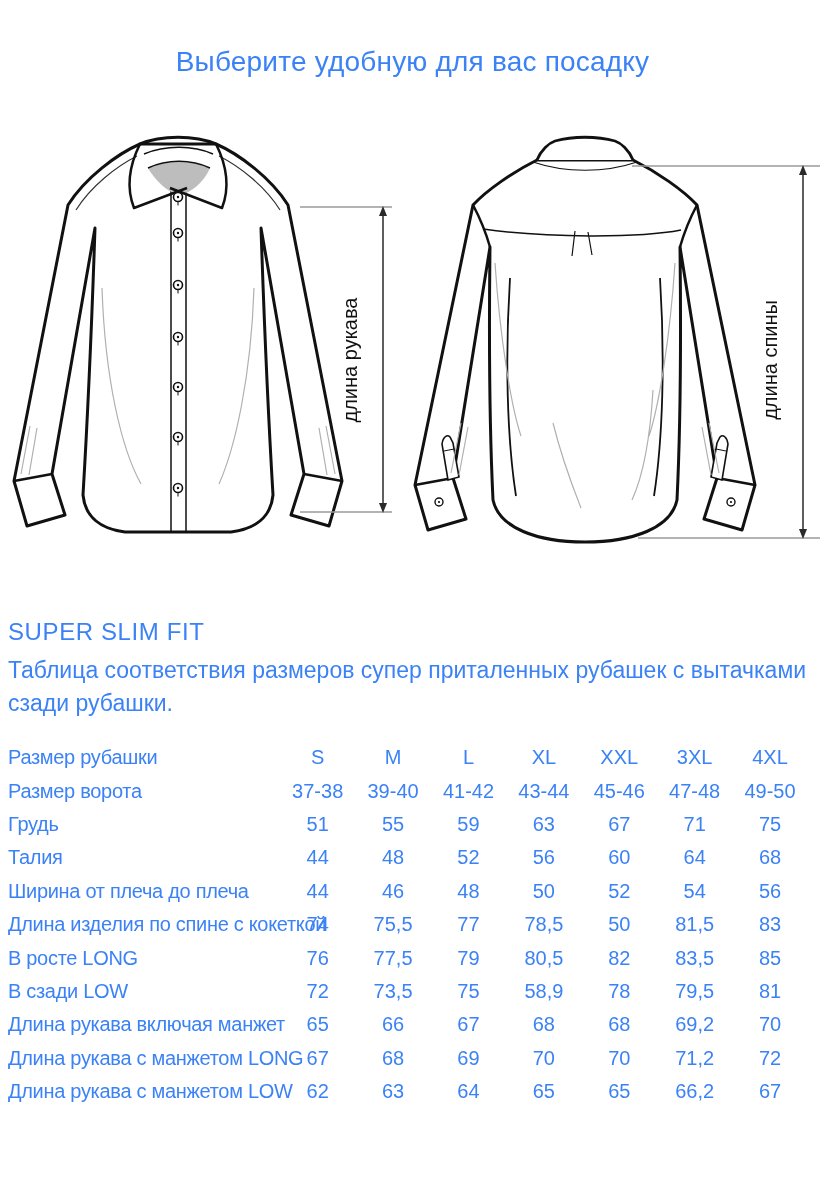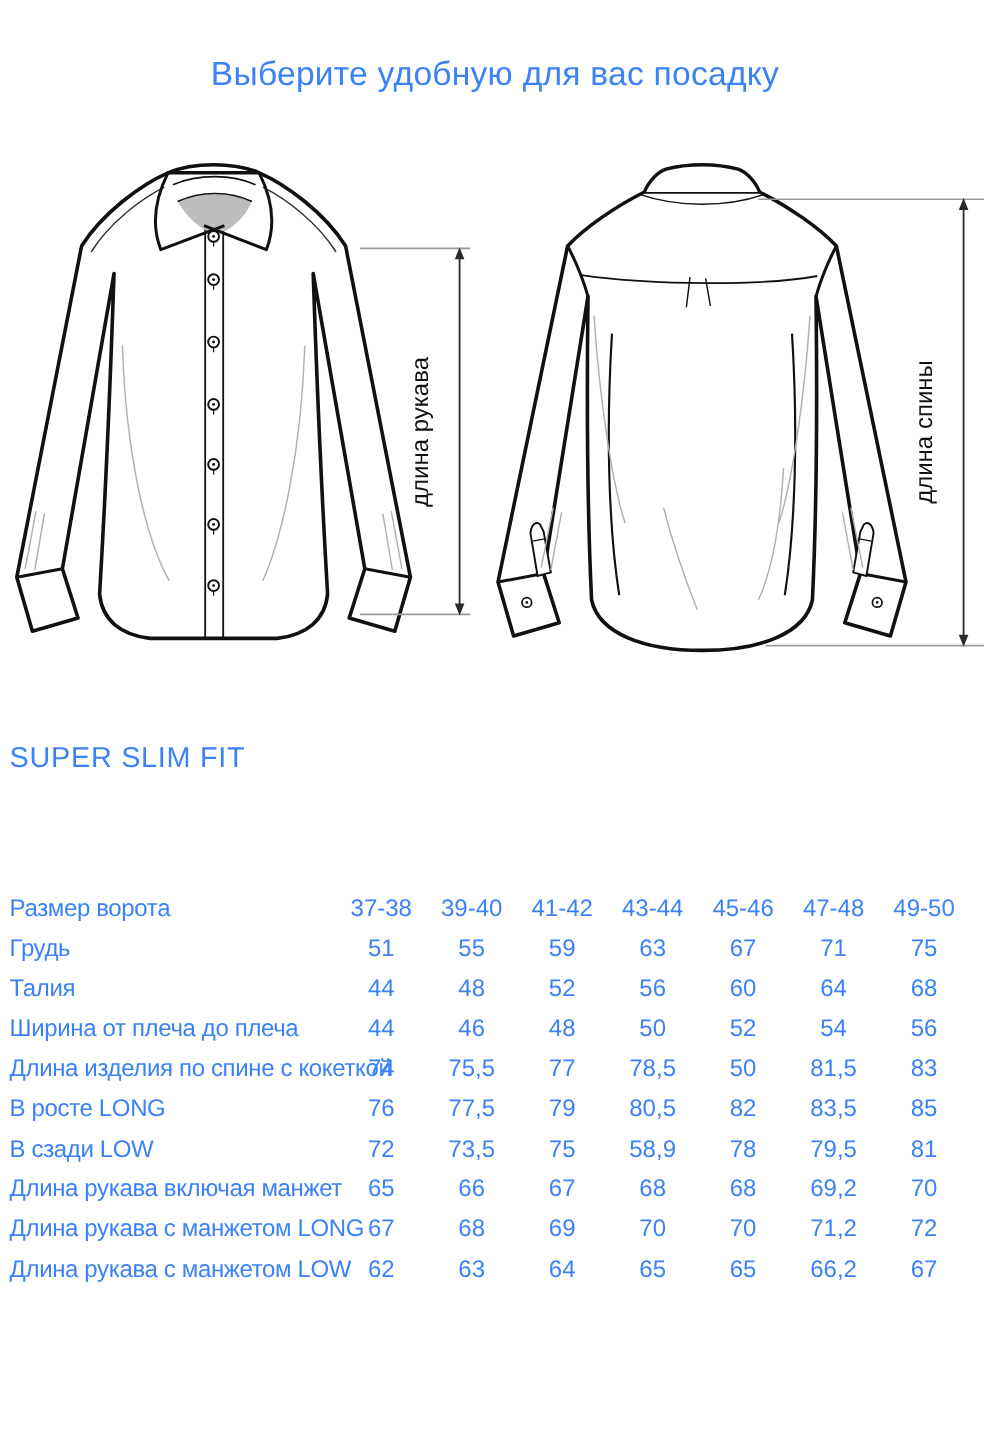--- a/index.html
+++ b/index.html
@@ -134,22 +134,33 @@
   <svg class="svg-abs" style="left:620px;top:158px;" width="205" height="390" viewBox="0 0 205 390">
     <line x1="12" y1="8" x2="200" y2="8" stroke="#9a9a9a" stroke-width="1.3"></line>
     <line x1="18" y1="380" x2="200" y2="380" stroke="#9a9a9a" stroke-width="1.3"></line>
     <line x1="183" y1="14" x2="183" y2="374" stroke="#2a2a2a" stroke-width="1.5"></line>
     <polygon points="183,7 179,17 187,17" fill="#2a2a2a"></polygon>
     <polygon points="183,381 179,371 187,371" fill="#2a2a2a"></polygon>
     <text class="arrow-label" transform="translate(157,202) rotate(-90)" text-anchor="middle">длина спины</text>
   </svg>
 
   <div class="section-heading">SUPER SLIM FIT</div>
+  <div class="section-desc">Таблица соответствия размеров супер приталенных рубашек с вытачками сзади рубашки.</div>
 
   <div class="size-table">
+      <div class="trow">
+        <div class="tlabel">Размер рубашки</div>
+        <div class="tcell">S</div>
+        <div class="tcell">M</div>
+        <div class="tcell">L</div>
+        <div class="tcell">XL</div>
+        <div class="tcell">XXL</div>
+        <div class="tcell">3XL</div>
+        <div class="tcell">4XL</div>
+      </div>
       <div class="trow">
         <div class="tlabel">Размер ворота</div>
         <div class="tcell">37-38</div>
         <div class="tcell">39-40</div>
         <div class="tcell">41-42</div>
         <div class="tcell">43-44</div>
         <div class="tcell">45-46</div>
         <div class="tcell">47-48</div>
         <div class="tcell">49-50</div>
       </div>

